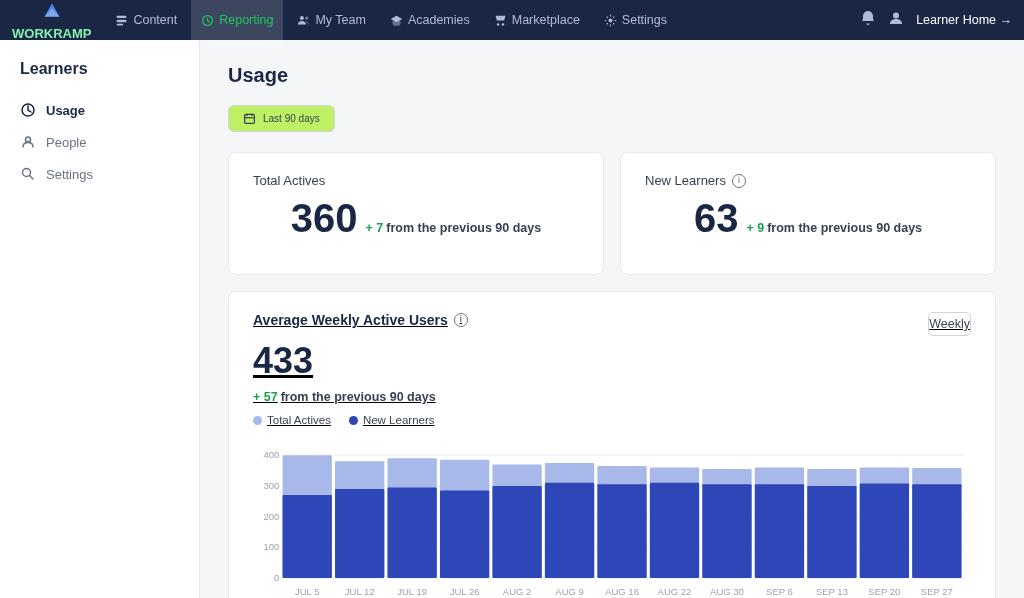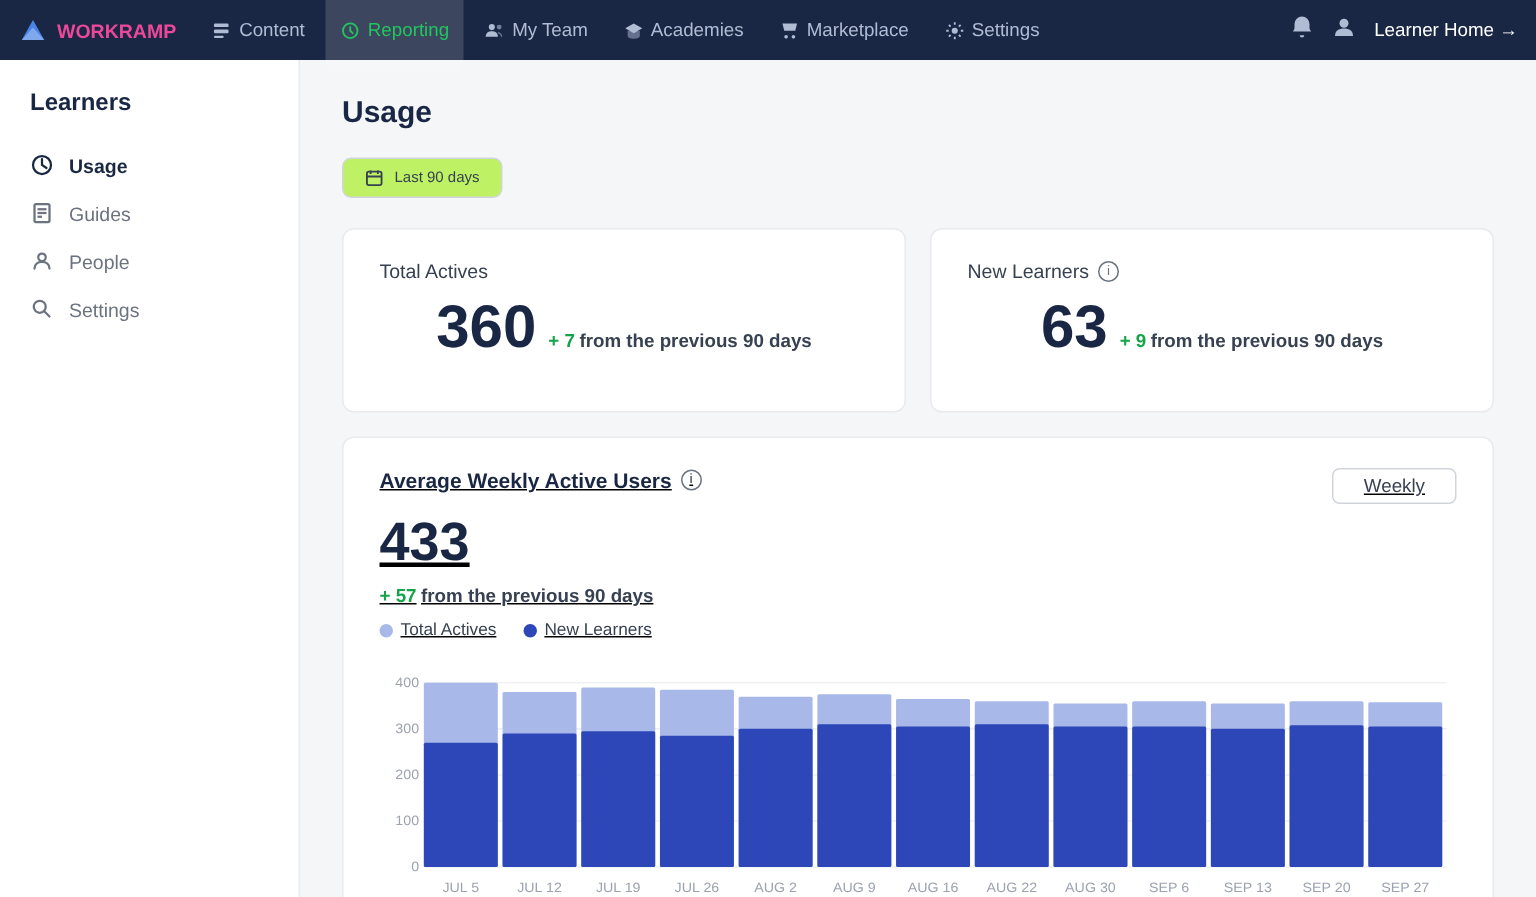--- a/index.html
+++ b/index.html
@@ -11,24 +11,25 @@
       height: 40px;
       display: flex;
       align-items: center;
       padding: 0 12px;
       gap: 4px;
     }
     .topnav-logo {
       display: flex;
       align-items: center;
       gap: 6px;
-      color: #ec4899;
+      color: #86efac;
       font-weight: 700;
       font-size: 13px;
       margin-right: 10px;
+      flex-direction: column;
     }
     .logo-icon {
       width: 20px;
       height: 20px;
     }
     .nav-item {
       display: flex;
       align-items: center;
       gap: 5px;
       color: #b0bcd4;
@@ -189,21 +190,21 @@
       font-weight: 600;
       color: #1a2744;
       display: flex;
       align-items: center;
       gap: 6px;
     }
     .chart-period-btn {
       background: none;
       border: 1px solid #d1d5db;
       border-radius: 5px;
-      padding: 4px 20px;
+      padding: 4px 0;
       font-size: 12.5px;
       color: #374151;
       cursor: pointer;
     }
     .chart-big-value {
       font-size: 36px;
       font-weight: 700;
       color: #1a2744;
       display: flex;
       align-items: baseline;
@@ -335,29 +336,20 @@
 
   <aside class="sidebar">
     <div class="sidebar-title">Learners</div>
 
     <div class="sidebar-item active">
       <svg class="sidebar-icon" viewBox="0 0 16 16" fill="none" stroke="#1a2744" stroke-width="1.5">
         <circle cx="8" cy="8" r="6"></circle>
         <path d="M8 4v4l3 2" stroke-linecap="round"></path>
       </svg>
       <span>Usage</span>
-    </div>
-    <div class="sidebar-item">
-      <svg class="sidebar-icon" viewBox="0 0 16 16" fill="none" stroke="#6b7280" stroke-width="1.5">
-        <rect x="3" y="2" width="10" height="12" rx="1"></rect>
-        <line x1="5" y1="5.5" x2="11" y2="5.5"></line>
-        <line x1="5" y1="8" x2="11" y2="8"></line>
-        <line x1="5" y1="10.5" x2="8" y2="10.5"></line>
-      </svg>
-      <span>Guides</span>
     </div>
     <div class="sidebar-item">
       <svg class="sidebar-icon" viewBox="0 0 16 16" fill="none" stroke="#6b7280" stroke-width="1.5">
         <circle cx="8" cy="5.5" r="2.5"></circle>
         <path d="M3 13c0-2.8 2.2-4.5 5-4.5s5 1.7 5 4.5" stroke-linecap="round"></path>
       </svg>
       <span>People</span>
     </div>
     <div class="sidebar-item">
       <svg class="sidebar-icon" viewBox="0 0 16 16" fill="none" stroke="#6b7280" stroke-width="1.5">

